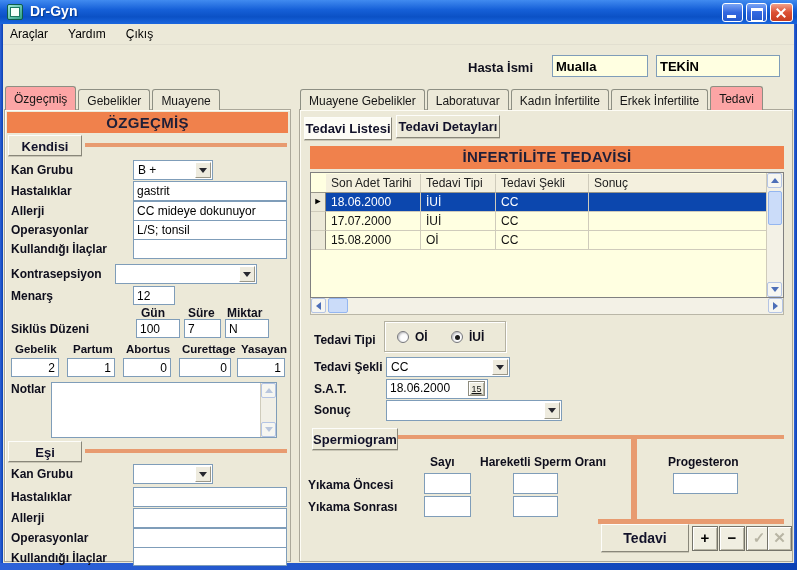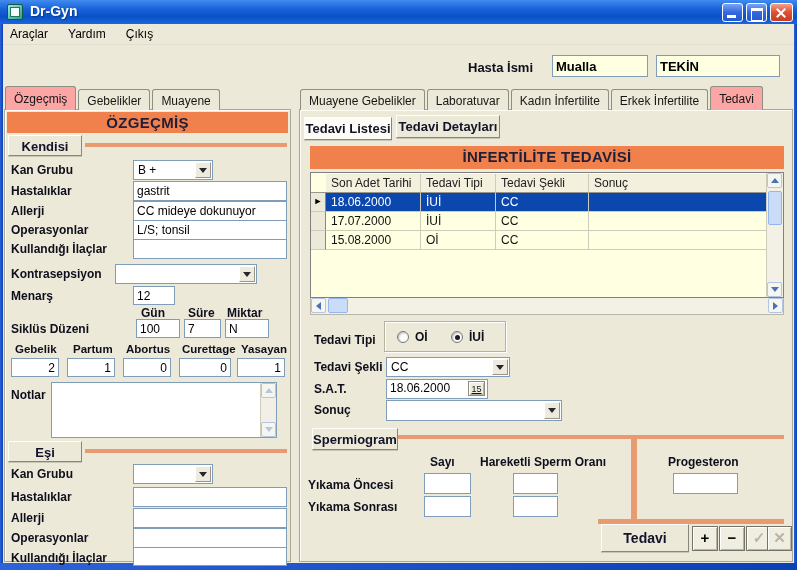--- a/index.html
+++ b/index.html
@@ -177,21 +177,21 @@
     <span class="lbl" style="left:121px;top:233px;font-size:11.5px">Abortus</span>
     <span class="lbl" style="left:177px;top:233px;font-size:11.5px">Curettage</span>
     <span class="lbl" style="left:236px;top:233px;font-size:11.5px">Yasayan</span>
 
     <input class="inp" style="left: 6px; top: 248px; width: 48px; height: 19px; text-align: right;" value="2">
     <input class="inp" style="left: 62px; top: 248px; width: 48px; height: 19px; text-align: right;" value="1">
     <input class="inp" style="left: 118px; top: 248px; width: 48px; height: 19px; text-align: right;" value="0">
     <input class="inp" style="left: 174px; top: 248px; width: 52px; height: 19px; text-align: right;" value="0">
     <input class="inp" style="left: 232px; top: 248px; width: 48px; height: 19px; text-align: right;" value="1">
 
-    <span class="lbl" style="left:6px;top:278px">Notlar</span>
+    <span class="lbl" style="left:6px;top:272px">Notlar</span>
     <textarea class="inp" style="left: 46px; top: 272px; width: 226px; height: 56px;"></textarea>
     <div class="mini-sb" style="left:255px;top:273px;height:54px">
       <div class="sbtn" style="top:0">
           <span class="tri-u" style="border-bottom-color:#B9C6DD"></span>
         </div>
       <div class="sbtn" style="bottom:0">
           <span class="tri-d" style="border-top-color:#B9C6DD"></span>
         </div>
     </div>
 

